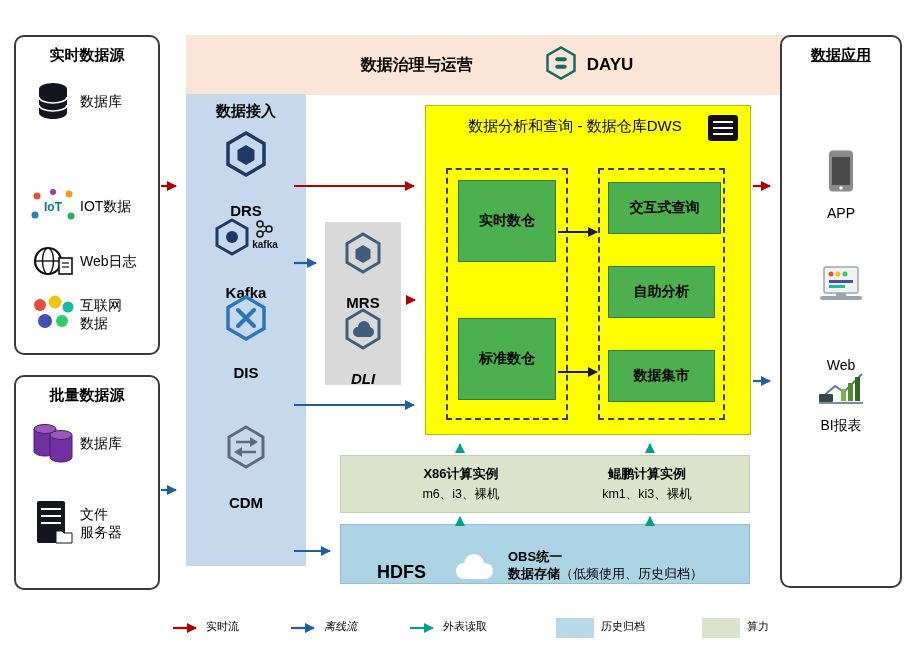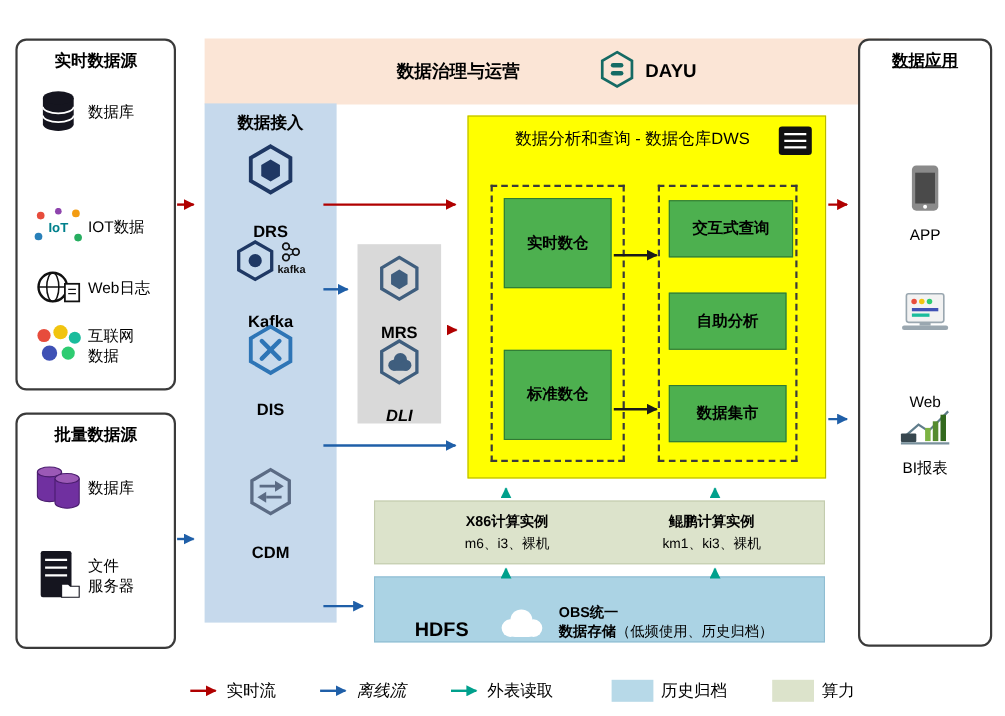--- a/index.html
+++ b/index.html
@@ -43,21 +43,21 @@
               border:1px solid #8fbdd2; display:flex; align-items:flex-end; z-index:2; }
   .hdfs-label { font-weight:bold; font-size:18px; color:#000; margin-left:36px; }
   .obs-cloud { margin-left:22px; display:flex; }
   .obs-text { margin-left:8px; font-size:13px; color:#000; line-height:1.35; white-space:nowrap; }
   .obs-bold { font-weight:bold; }
   .obs-note { font-weight:normal; }
 
   .app-item-icon { position:absolute; left:0; right:0; display:flex; justify-content:center; }
   .app-item-label { position:absolute; left:0; right:0; text-align:center; font-size:14px; color:#000; }
 
-  .legend-label { position:absolute; top:619px; font-size:15px; color:#000; z-index:2; }
+  .legend-label { position:absolute; top:619px; font-size:11px; color:#000; z-index:2; }
   .swatch { position:absolute; top:618px; width:38px; height:20px; z-index:2; }
 </style>
 </head>
 <body>
 
 <div class="canvas">
 
   <svg class="overlay" width="914" height="651" viewBox="0 0 914 651">
     <defs>
       <marker id="mr" markerUnits="userSpaceOnUse" markerWidth="11" markerHeight="10" refX="9" refY="5" orient="auto">

